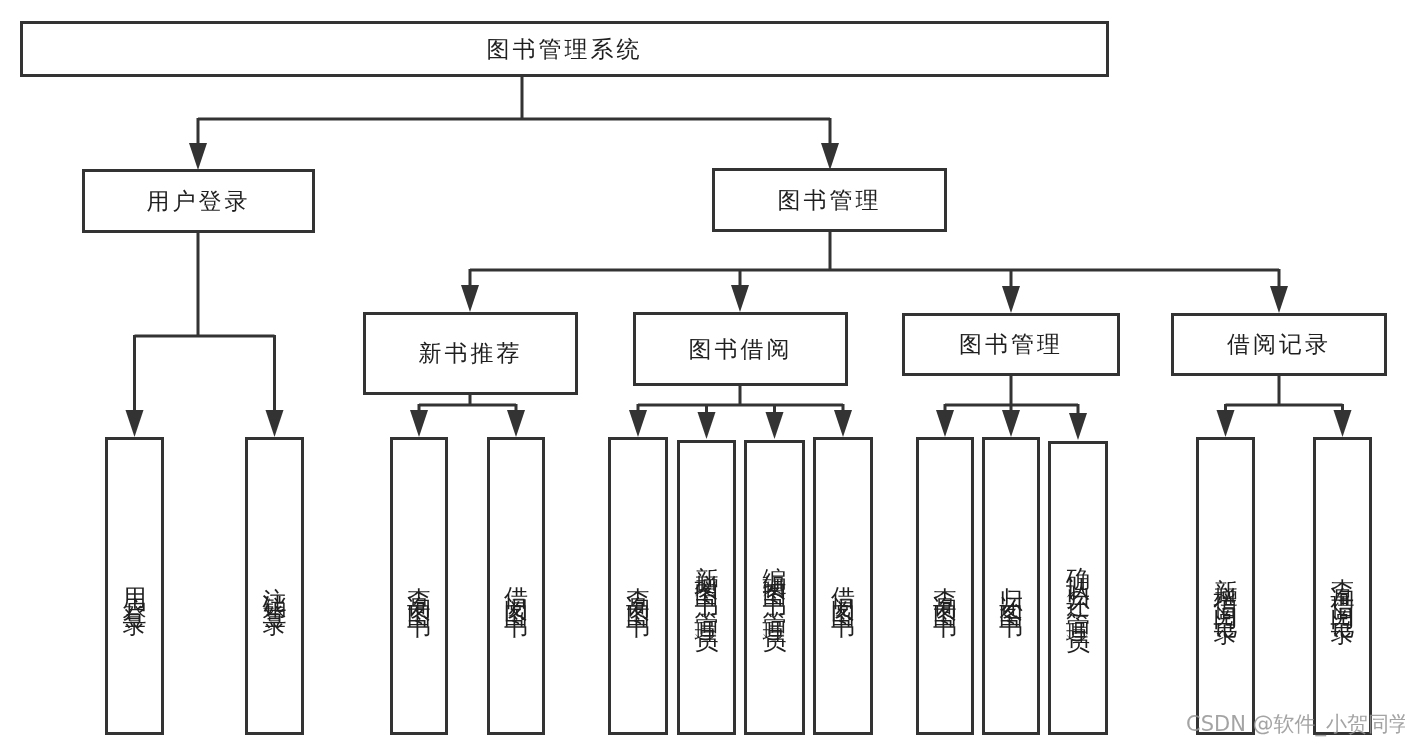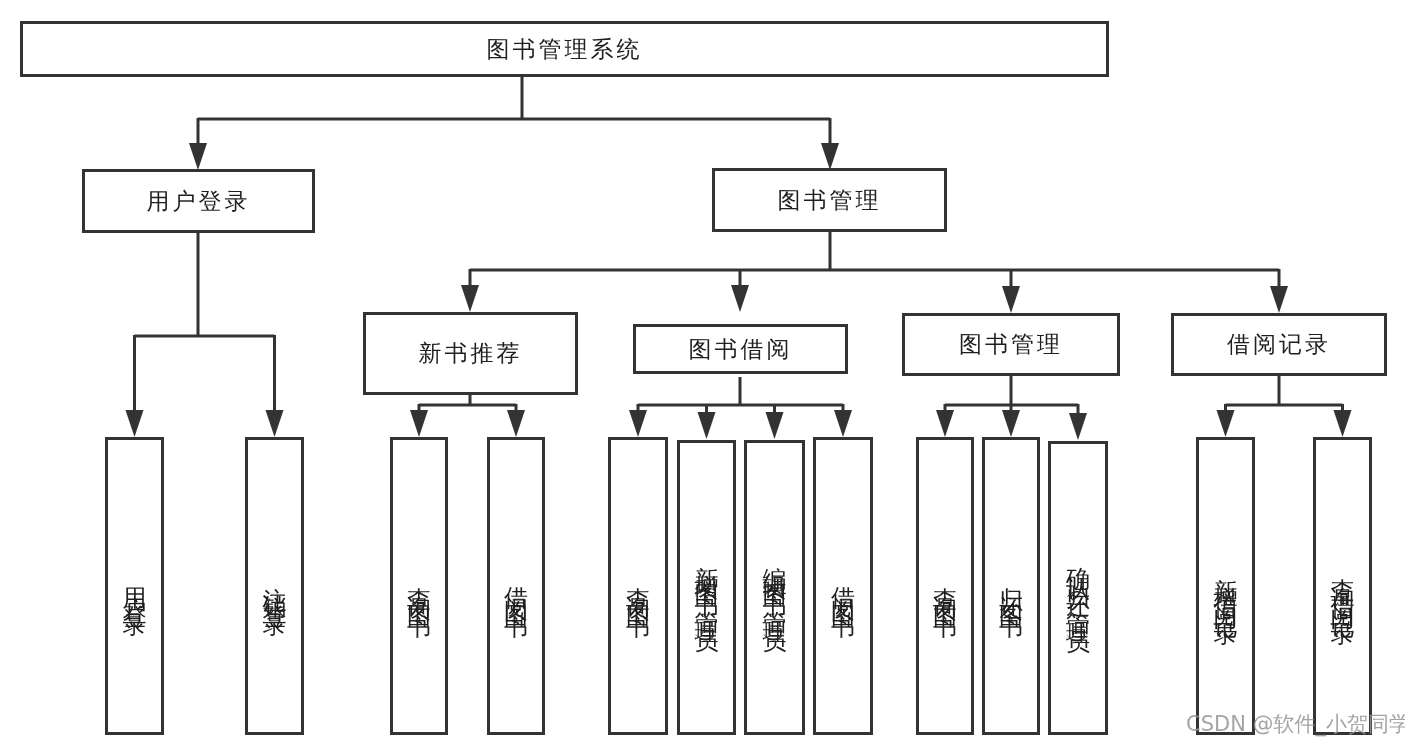--- a/index.html
+++ b/index.html
@@ -90,21 +90,21 @@
   <div class="node" style="left:82px;top:169px;width:233px;height:64px">
     <span class="hlabel">用户登录</span>
   </div>
   <div class="node" style="left:712px;top:168px;width:235px;height:64px">
     <span class="hlabel">图书管理</span>
   </div>
 
   <div class="node" style="left:363px;top:312px;width:215px;height:83px">
     <span class="hlabel">新书推荐</span>
   </div>
-  <div class="node" style="left:633px;top:324px;width:215px;height:50px">
+  <div class="node" style="left:633px;top:312px;width:215px;height:74px">
     <span class="hlabel">图书借阅</span>
   </div>
   <div class="node" style="left:902px;top:313px;width:218px;height:63px">
     <span class="hlabel">图书管理</span>
   </div>
   <div class="node" style="left:1171px;top:313px;width:216px;height:63px">
     <span class="hlabel">借阅记录</span>
   </div>
 
   <div class="node" style="left:105px;top:437px;width:59px;height:298px">

